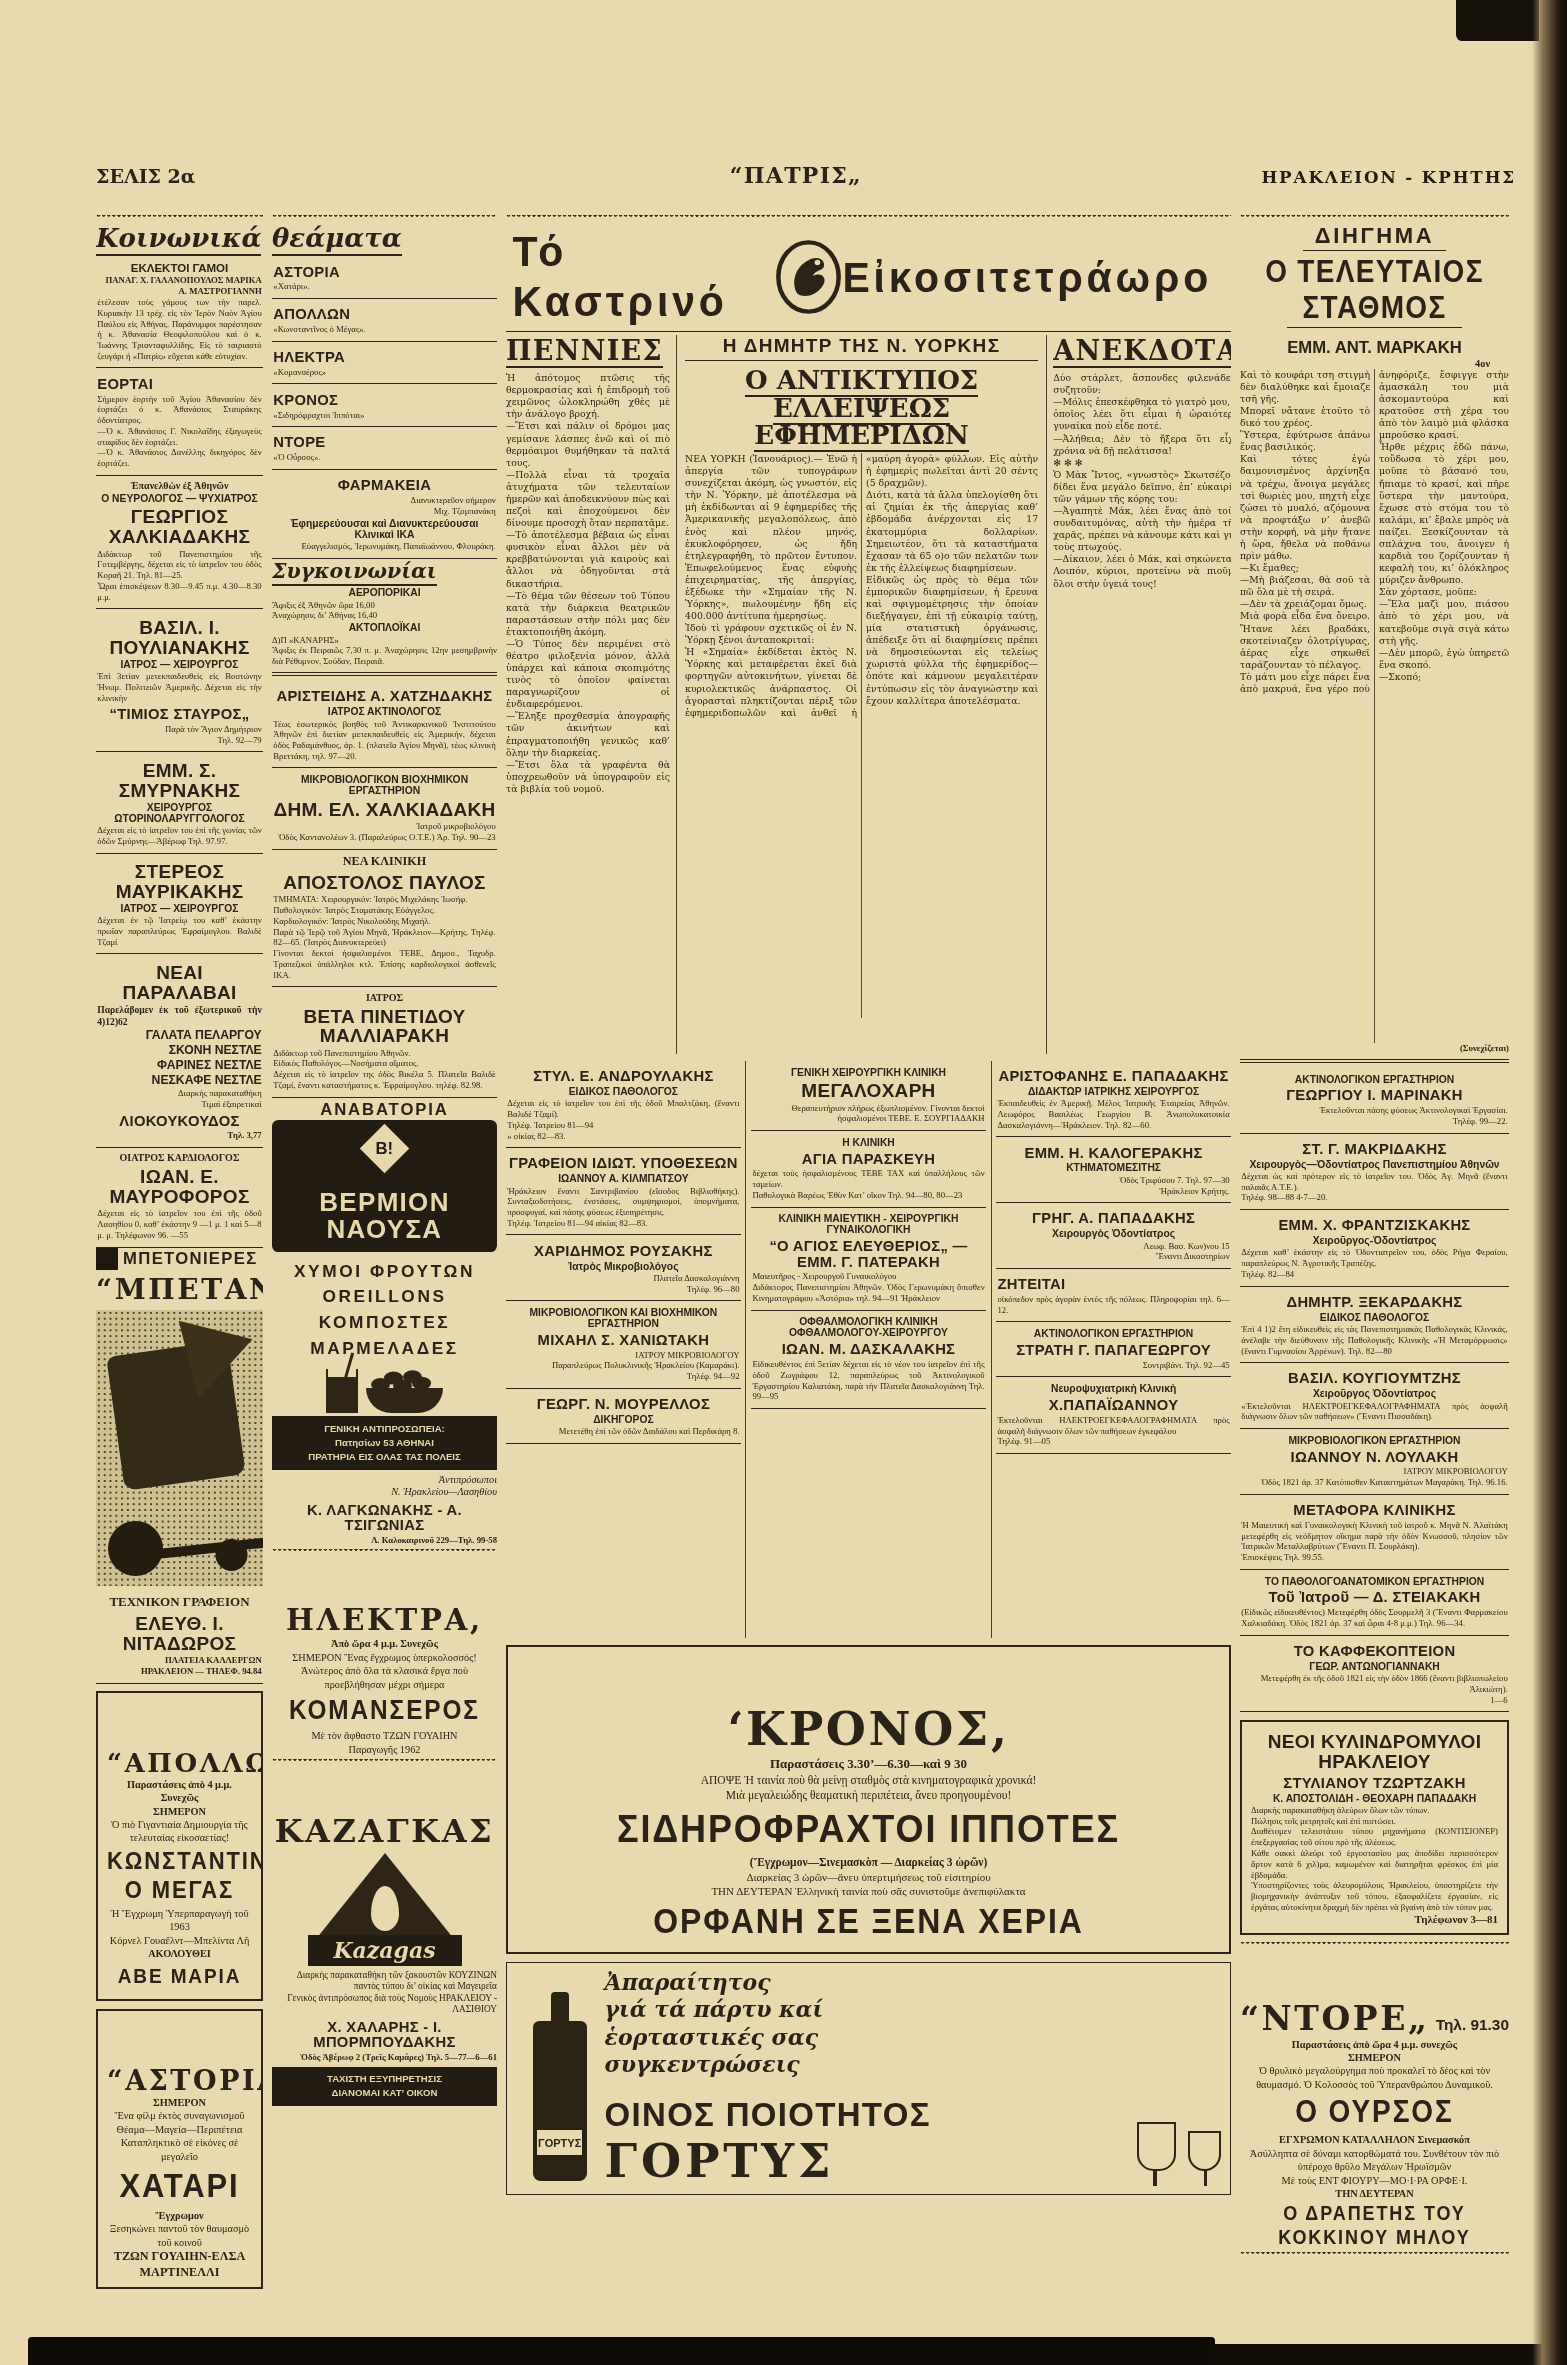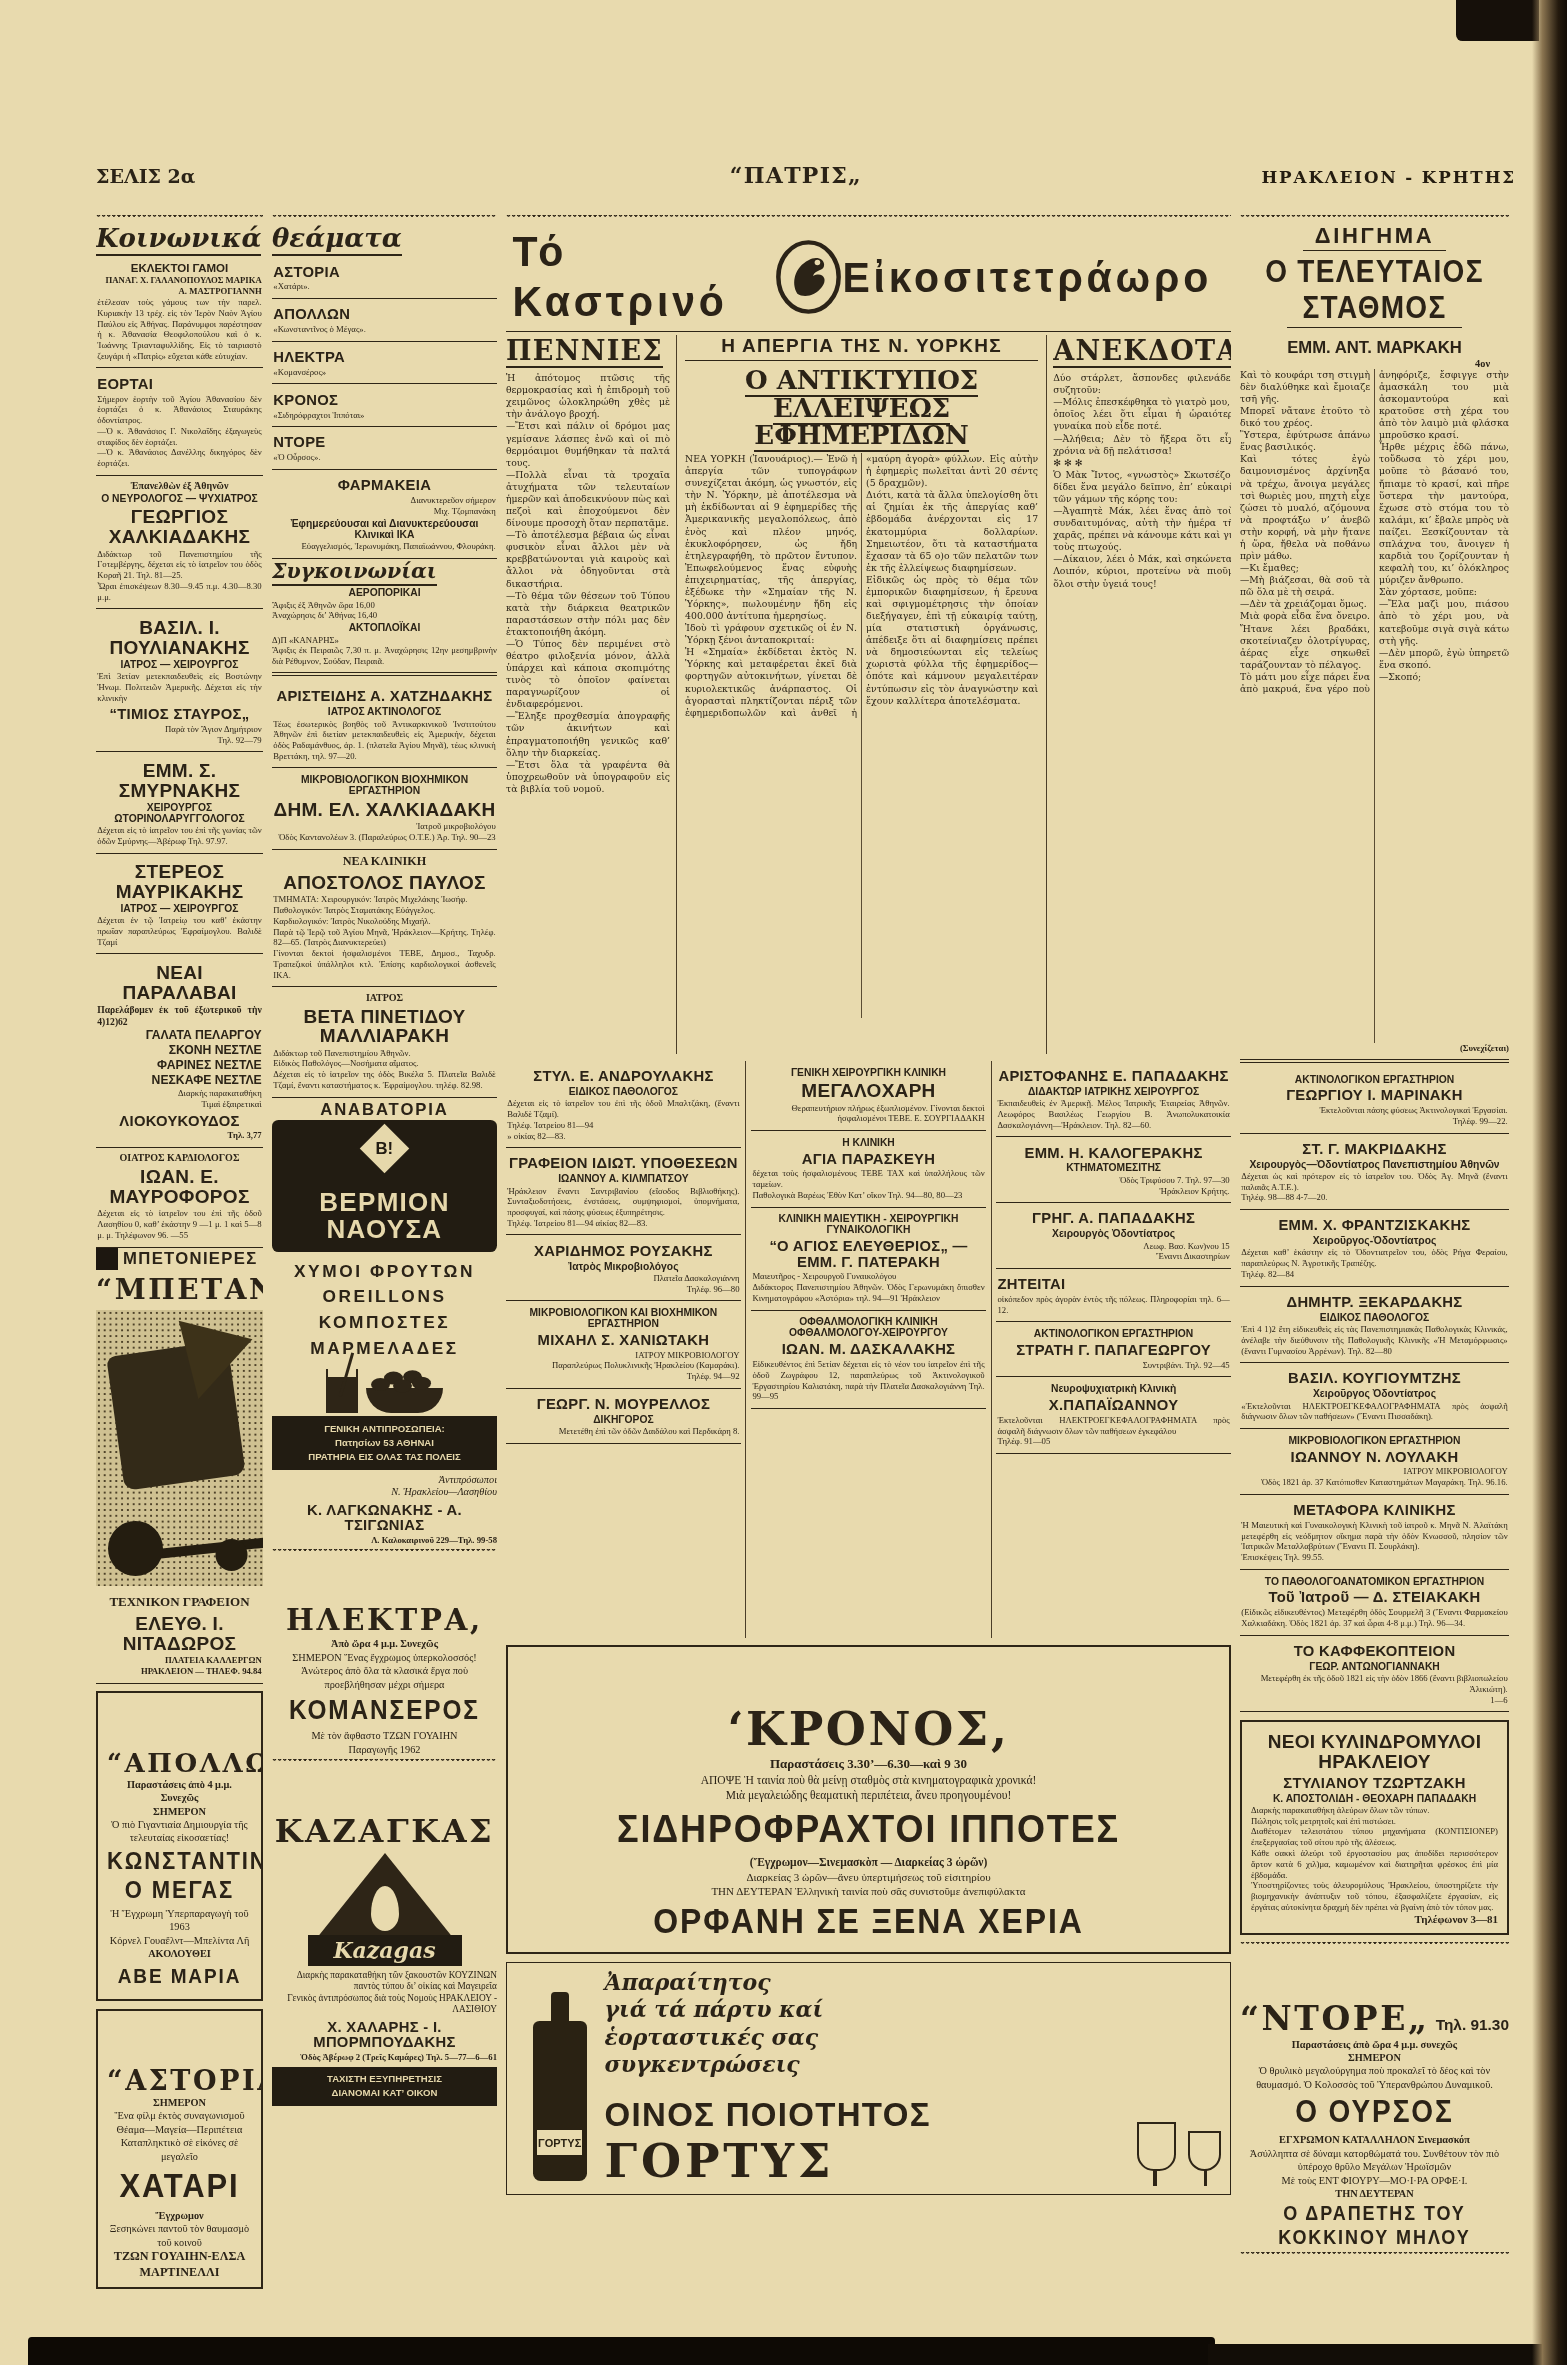--- a/index.html
+++ b/index.html
@@ -353,21 +353,21 @@
           <div class="itbody">Ἡ ἀπότομος πτῶσις τῆς θερμοκρασίας καὶ ἡ ἐπιδρομὴ τοῦ χειμῶνος ὡλοκληρώθη χθὲς μὲ τὴν ἀνάλογο βροχή.
 —Ἔτσι καὶ πάλιν οἱ δρόμοι μας γεμίσανε λάσπες ἐνῶ καὶ οἱ πιὸ θερμόαιμοι θυμήθηκαν τὰ παλτά τους.
 —Πολλὰ εἶναι τὰ τροχαῖα ἀτυχήματα τῶν τελευταίων ἡμερῶν καὶ ἀποδεικνύουν πὼς καὶ πεζοὶ καὶ ἐποχούμενοι δὲν δίνουμε προσοχὴ ὅταν περπατᾶμε.
 —Τὸ ἀποτέλεσμα βέβαια ὡς εἶναι φυσικὸν εἶναι ἄλλοι μὲν νὰ κρεββατώνονται γιὰ καιροὺς καὶ ἄλλοι νὰ ὁδηγοῦνται στὰ δικαστήρια.
 —Τὸ θέμα τῶν θέσεων τοῦ Τύπου κατὰ τὴν διάρκεια θεατρικῶν παραστάσεων στὴν πόλι μας δὲν ἐτακτοποιήθη ἀκόμη.
 —Ὁ Τύπος δὲν περιμένει στὸ θέατρο φιλοξενία μόνον, ἀλλὰ ὑπάρχει καὶ κάποια σκοπιμότης τινὸς τὸ ὁποῖον φαίνεται παραγνωρίζουν οἱ ἐνδιαφερόμενοι.
 —Ἔληξε προχθεσμία ἀπογραφῆς τῶν ἀκινήτων καὶ ἐπραγματοποιήθη γενικῶς καθ’ ὅλην τὴν διαρκείας.
 —Ἔτσι ὅλα τὰ γραφέντα θὰ ὑποχρεωθοῦν νὰ ὑπογραφοῦν εἰς τὰ βιβλία τοῦ νομοῦ.</div>
         </div>
         <div class="strike">
-          <div class="hKick">Η ΑΠΕΡΓΙΑ ΤΗΣ Ν. ΥΟΡΚΗΣ</div>
+          <div class="hKick">Η ΔΗΜΗΤΡ ΤΗΣ Ν. ΥΟΡΚΗΣ</div>
           <div class="hMain"><span class="ul">Ο ΑΝΤΙΚΤΥΠΟΣ ΕΛΛΕΙΨΕΩΣ ΕΦΗΜΕΡΙΔΩΝ</span></div>
           <div class="cols2 itbody" style="height:565px;overflow:hidden">ΝΕΑ ΥΟΡΚΗ (Ἰανουάριος).— Ἐνῶ ἡ ἀπεργία τῶν τυπογράφων συνεχίζεται ἀκόμη, ὡς γνωστόν, εἰς τὴν Ν. Ὑόρκην, μὲ ἀποτέλεσμα νὰ μὴ ἐκδίδωνται αἱ 9 ἐφημερίδες τῆς Ἀμερικανικῆς μεγαλοπόλεως, ἀπὸ ἑνὸς καὶ πλέον μηνός, ἐκυκλοφόρησεν, ὡς ἤδη ἐτηλεγραφήθη, τὸ πρῶτον ἔντυπον. Ἐπωφελούμενος ἕνας εὐφυὴς ἐπιχειρηματίας, τῆς ἀπεργίας, ἐξέδωκε τὴν «Σημαίαν τῆς Ν. Ὑόρκης», πωλουμένην ἤδη εἰς 400.000 ἀντίτυπα ἡμερησίως.
 Ἰδοὺ τὶ γράφουν σχετικῶς οἱ ἐν Ν. Ὑόρκῃ ξένοι ἀνταποκριταί:
 Ἡ «Σημαία» ἐκδίδεται ἐκτὸς Ν. Ὑόρκης καὶ μεταφέρεται ἐκεῖ διὰ φορτηγῶν αὐτοκινήτων, γίνεται δὲ κυριολεκτικῶς ἀνάρπαστος. Οἱ ἀγορασταὶ πληκτίζονται πέριξ τῶν ἐφημεριδοπωλῶν καὶ ἀνθεῖ ἡ «μαύρη ἀγορὰ» φύλλων. Εἰς αὐτὴν ἡ ἐφημερὶς πωλεῖται ἀντὶ 20 σέντς (5 δραχμῶν).
 Διότι, κατὰ τὰ ἄλλα ὑπελογίσθη ὅτι αἱ ζημίαι ἐκ τῆς ἀπεργίας καθ’ ἑβδομάδα ἀνέρχονται εἰς 17 ἑκατομμύρια δολλαρίων. Σημειωτέον, ὅτι τὰ καταστήματα ἔχασαν τὰ 65 ο)ο τῶν πελατῶν των ἐκ τῆς ἐλλείψεως διαφημίσεων.
 Εἰδικῶς ὡς πρὸς τὸ θέμα τῶν ἐμπορικῶν διαφημίσεων, ἡ ἔρευνα καὶ σφιγμομέτρησις τὴν ὁποίαν διεξήγαγεν, ἐπὶ τῇ εὐκαιρίᾳ ταύτῃ, μία στατιστικὴ ὀργάνωσις, ἀπέδειξε ὅτι αἱ διαφημίσεις πρέπει νὰ δημοσιεύωνται εἰς τελείως χωριστὰ φύλλα τῆς ἐφημερίδος—ὁπότε καὶ κάμνουν μεγαλειτέραν ἐντύπωσιν εἰς τὸν ἀναγνώστην καὶ ἔχουν καλλίτερα ἀποτελέσματα.</div>
         </div>
         <div class="anek">
           <span class="colTitle">ΑΝΕΚΔΟΤΑ</span>
           <div class="itbody">Δύο στάρλετ, ἄσπονδες φιλενάδες, συζητοῦν:

